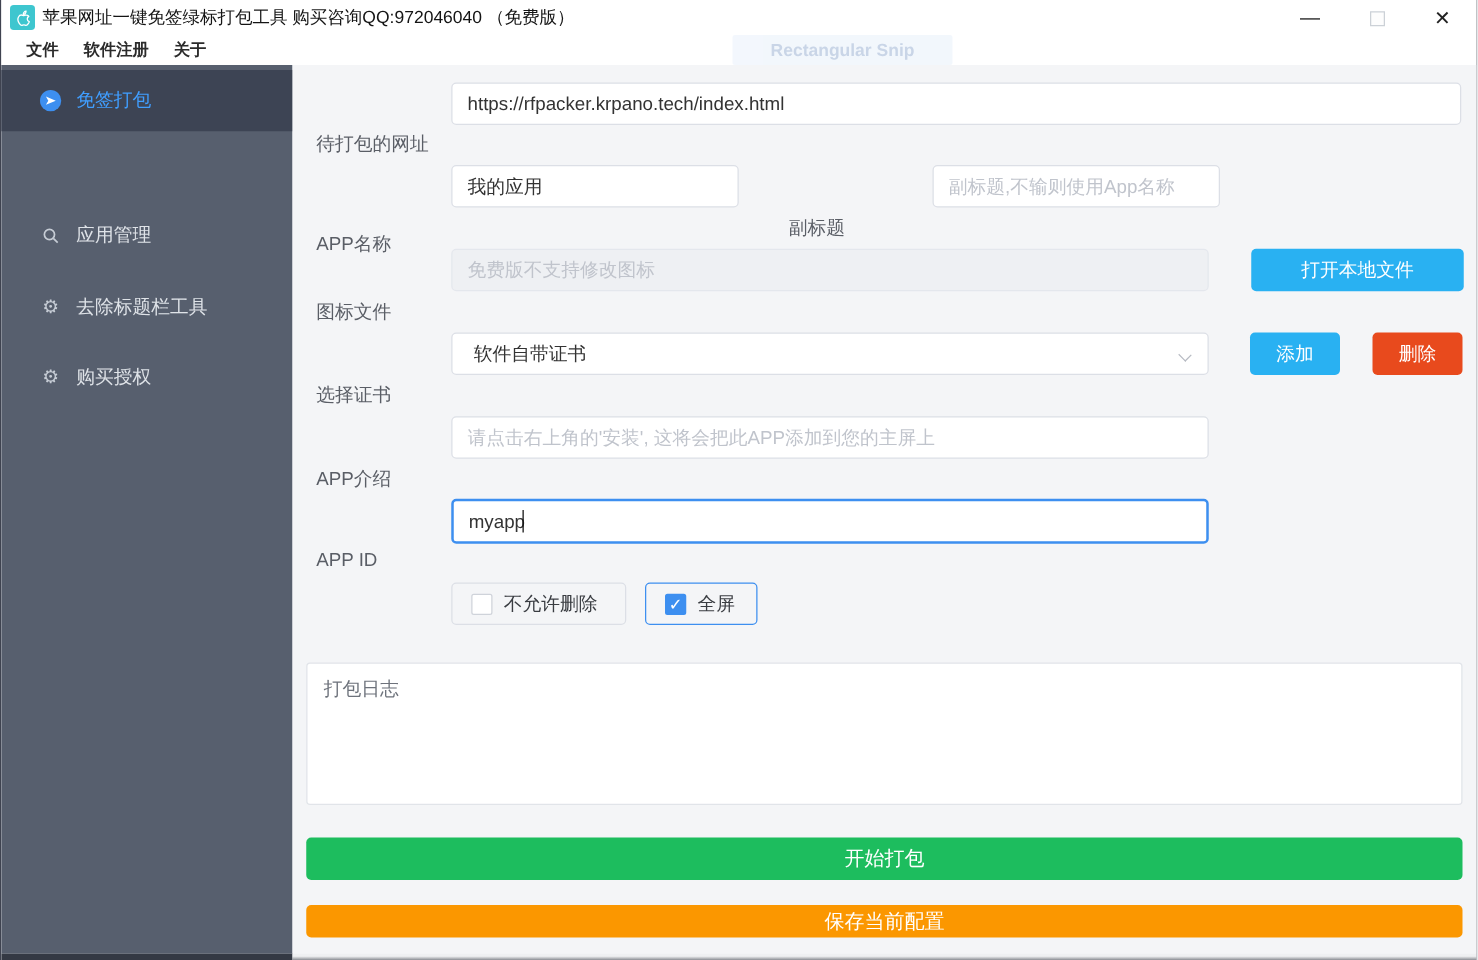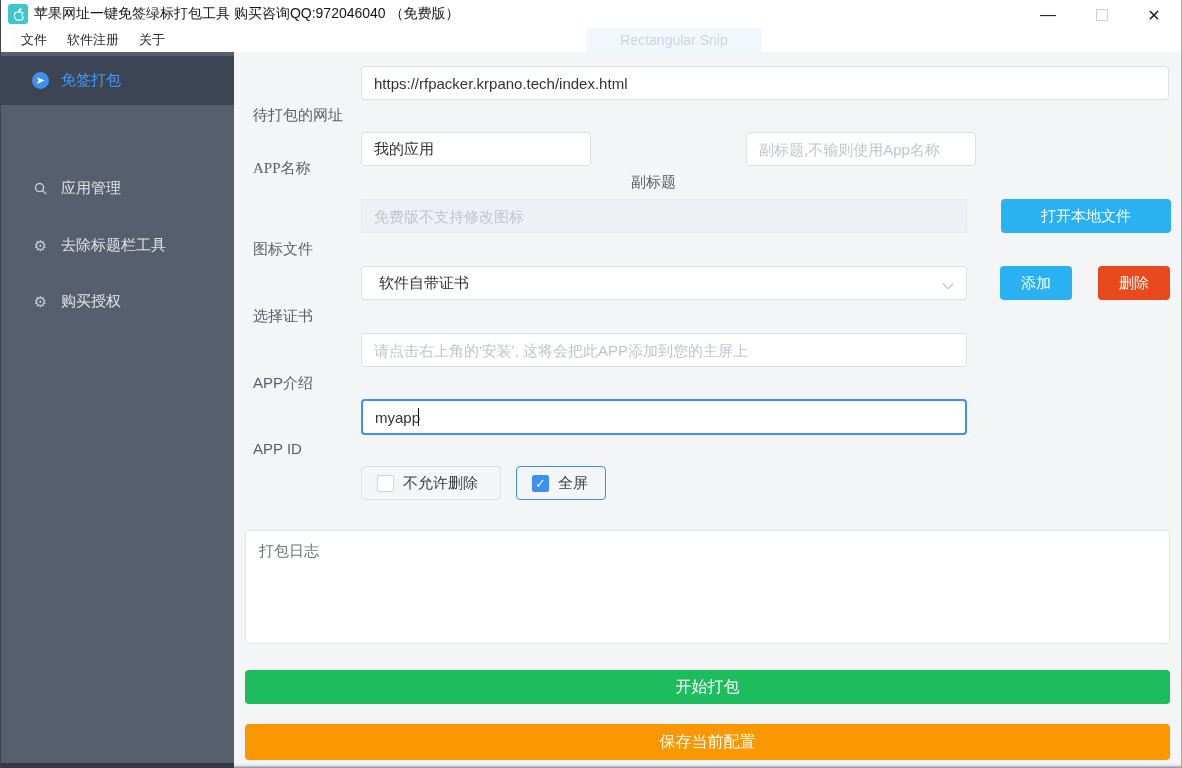--- a/index.html
+++ b/index.html
@@ -11,21 +11,21 @@
   .appicon { position:absolute; left:7px; top:4px; width:20px; height:20px; background:#3ec6cf; border-radius:3px; display:flex; align-items:center; justify-content:center; }
   .appicon svg { width:15px; height:15px; }
   .title-text { position:absolute; left:33px; top:5px; font-size:14px; color:#141414; white-space:nowrap; }
   .winbtn { position:absolute; top:0; width:46px; height:30px; display:flex; align-items:center; justify-content:center; font-size:14px; color:#222; }
   .winbtn.min { left:1024px; font-size:16px; }
   .winbtn.max { left:1078px; }
   .winbtn.max .box { width:12px; height:12px; border:1px solid #ccd1d7; background:#fdfdfd; }
   .winbtn.close { left:1130px; font-size:16px; }
 
   
-  .menubar { position:absolute; left:0; top:28px; width:100%; height:24px; background:#fff; display:flex; align-items:center; padding-left:10px; }
+  .menubar { position:absolute; left:0; top:28px; width:100%; height:24px; background:#fff; display:flex; align-items:center; padding-left:10px;font-weight:bold; }
   .menu-item { font-size:13px; color:#2b2b2b; padding:0 10px; height:24px; display:flex; align-items:center; }
   .snip-ghost { position:absolute; left:585px; top:0px; width:176px; height:24px; background:#e9f1fb; opacity:.55; display:flex; align-items:center; justify-content:center; font-size:14px; color:#9db4d4; border-radius:2px; }
 
   
   .sidebar { position:absolute; left:0; top:52px; width:233px; height:711px; background:#575f6e; }
   .side-item { position:absolute; left:0; width:233px; height:42px; display:flex; align-items:center; cursor:default; }
   .side-item .ic { position:absolute; left:31px; width:17px; height:17px; display:flex; align-items:center; justify-content:center; }
   .side-item .lbl { position:absolute; left:60px; font-size:15px; color:#dfe3e8; white-space:nowrap; }
   .side-item.active { top:4px; height:49px; background:#3d4454; }
   .side-item.active .lbl { color:#409eff; }
@@ -118,21 +118,21 @@
       <span class="ic gear">⚙</span>
       <span class="lbl">购买授权</span>
     </div>
   </div>
 
   <div class="content">
 
     <span class="flabel" style="top:22px;">待打包的网址</span>
     <input class="tinput" style="left: 127px; top: 14px; width: 808px;" value="https://rfpacker.krpano.tech/index.html">
 
-    <span class="flabel" style="top:75px;font-family:Liberation Serif, serif;">APP名称</span>
+    <span class="flabel" style="top:102px;">APP名称</span>
     <input class="tinput" style="left: 127px; top: 80px; width: 230px;" value="我的应用">
     <span class="flabel" style="left:397px; top:89px;">副标题</span>
     <input class="tinput" style="left: 512px; top: 80px; width: 230px;" placeholder="副标题,不输则使用App名称">
 
     <span class="flabel" style="top:156px;">图标文件</span>
     <input class="tinput disabled" style="left: 127px; top: 147px; width: 606px;" disabled="" placeholder="免费版不支持修改图标">
     <button class="btn blue" style="left:767px; top:147px; width:170px;">打开本地文件</button>
 
     <span class="flabel" style="top:223px;">选择证书</span>
     <div class="selectbox" style="left:127px; top:214px; width:606px;padding-left:17px;">
@@ -154,21 +154,21 @@
       <span>不允许删除</span>
     </div>
     <div class="chkbtn checked" style="left:282px; top:414px; width:90px;">
       <span class="chkbox on">✓</span>
       <span>全屏</span>
     </div>
 
     <textarea class="logarea" placeholder="打包日志" style=""></textarea>
 
     <button class="btn green" style="left:11px; top:618px; width:925px; height:34px;">开始打包</button>
-    <button class="btn orange" style="left:11px; top:672px; width:925px; height:36px;text-align:center;">保存当前配置</button>
+    <button class="btn orange" style="left:11px; top:672px; width:925px; height:26px;text-align:center;">保存当前配置</button>
   </div>
 
   <div class="bottom-strip">
     <div class="l"></div>
     <div class="r"></div>
   </div>
 
 </div>
 
 </body></html>

